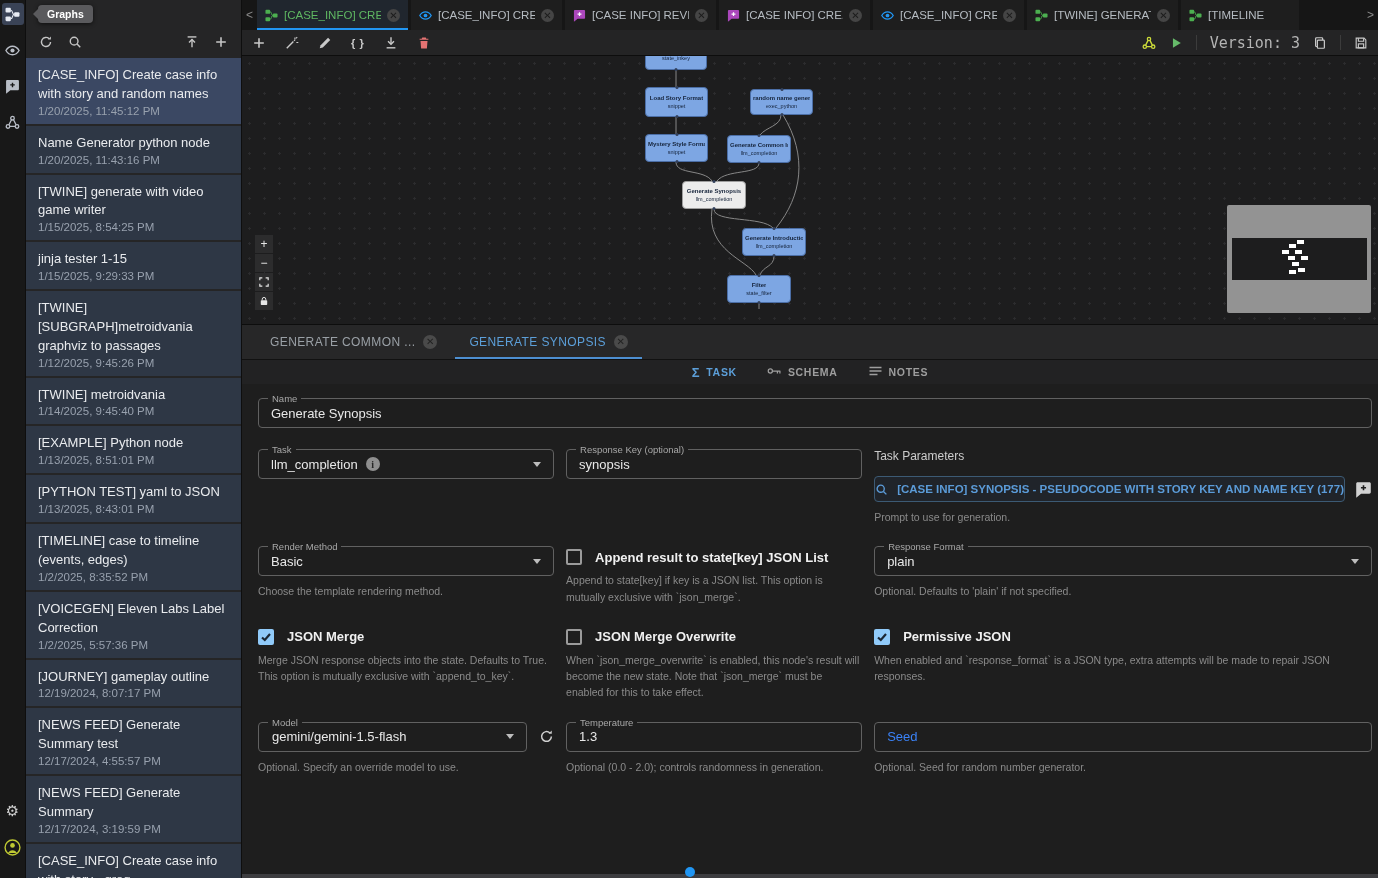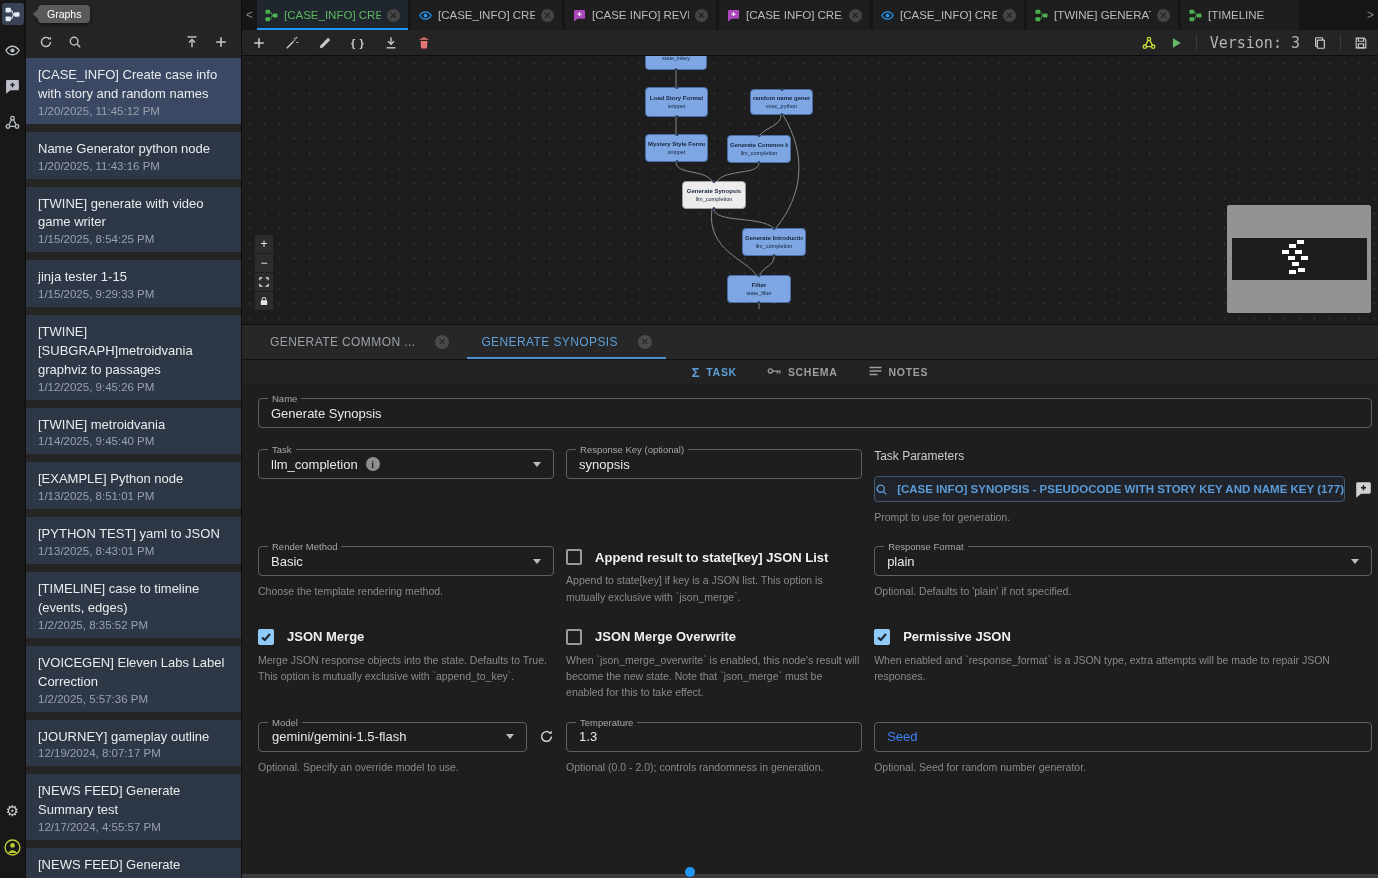--- a/index.html
+++ b/index.html
@@ -14,31 +14,31 @@
               color:#b9bec7; margin-bottom:14px; border-radius:3px; }
   .rail-btn.active { background:#3a4356; color:#e8ecf4; }
   .rail-btn svg { width:15px; height:15px; }
   .rail-spacer { flex:1; }
   .rail-gear { font-family:"DejaVu Sans", sans-serif; font-size:15px; color:#cfcfcf; }
   .rail-person svg { width:17px; height:17px; }
 
   
   .sidebar { width:216px; background:#252526; border-right:1px solid #0e0e0e;
              display:flex; flex-direction:column; flex:none; position:relative; }
-  .sb-header { height:28px; position:relative; flex:none; }
+  .sb-header { height:28px; position:relative; flex:none;font-weight:bold; }
   .sb-title { position:absolute; left:14px; top:6px; font-size:14px; color:#c9c9c9; }
   .tooltip { position:absolute; left:12px; top:5px; background:#5a5a5d; color:#fff;
              font-size:10.5px; padding:3px 9px; border-radius:4px; z-index:5;
              box-shadow:0 1px 4px rgba(0,0,0,.6); }
   .tooltip::before { content:""; position:absolute; left:-5px; top:50%; transform:translateY(-50%);
              border:5px solid transparent; border-right-color:#5a5a5d; border-left:none; }
   .sb-toolbar { height:28px; display:flex; align-items:center; padding:0 13px; gap:15px; flex:none; color:#c6c6c6; }
   .sb-toolbar svg { width:14px; height:14px; display:block; }
   .sb-sp { flex:1; }
-  .graph-list { flex:1; overflow:hidden; display:flex; flex-direction:column; gap:8px; padding-top:2px; }
+  .graph-list { flex:1; overflow:hidden; display:flex; flex-direction:column; gap:2px; padding-top:2px; }
   .g-item { background:#2e3745; padding:8px 12px 7px; flex:none; cursor:pointer; }
   .g-item.selected { background:#3b4863; }
   .g-title { font-size:13px; line-height:1.45; color:#e9ebee; }
   .g-date { font-size:11.5px; color:#98a1ae; margin-top:1px; }
 
   
   .main { flex:1; display:flex; flex-direction:column; min-width:0; }
 
   
   .tabbar { height:30px; background:#161616; display:flex; align-items:stretch; flex:none; }
@@ -87,21 +87,21 @@
   .fc-btn svg { width:10px; height:10px; }
   .minimap { position:absolute; right:7px; top:149px; width:144px; height:108px;
              background:#939393; border-radius:2px; z-index:4; }
   .mm-view { position:absolute; left:5px; top:33px; width:135px; height:42px; background:#1d1d1e; }
   .mm-mark { position:absolute; width:7px; height:3.5px; background:#fff; }
 
   
   .panel { flex:1; display:flex; flex-direction:column; min-height:0; }
   .ptabs { height:35px; background:#272728; border-top:1px solid #0d0d0d; display:flex;
            align-items:stretch; padding-left:14px; gap:4px; flex:none; }
-  .ptab { display:flex; align-items:center; gap:20px; padding:0 14px; font-size:12px;
+  .ptab { display:flex; align-items:center; gap:8px; padding:0 14px; font-size:12px;
           letter-spacing:.4px; color:#9aa0a6; cursor:pointer; }
   .ptab.active { color:#5c9fd9; box-shadow:inset 0 -2px 0 #4d8fd1; }
   .ptab-close { width:14px; height:14px; border-radius:50%; background:#4a4a4a; color:#222;
                 font-size:10px; line-height:14px; text-align:center; }
   .stabs { height:25px; background:#222223; border-top:1px solid #111; display:flex;
            align-items:center; justify-content:center; gap:30px; flex:none; }
   .stab { display:flex; align-items:center; gap:6px; font-size:10.5px; font-weight:bold;
           letter-spacing:.7px; color:#9e9e9e; cursor:pointer; }
   .stab.active { color:#5c9fd9; }
   .stab .sigma { font-size:13px; font-weight:bold; }

